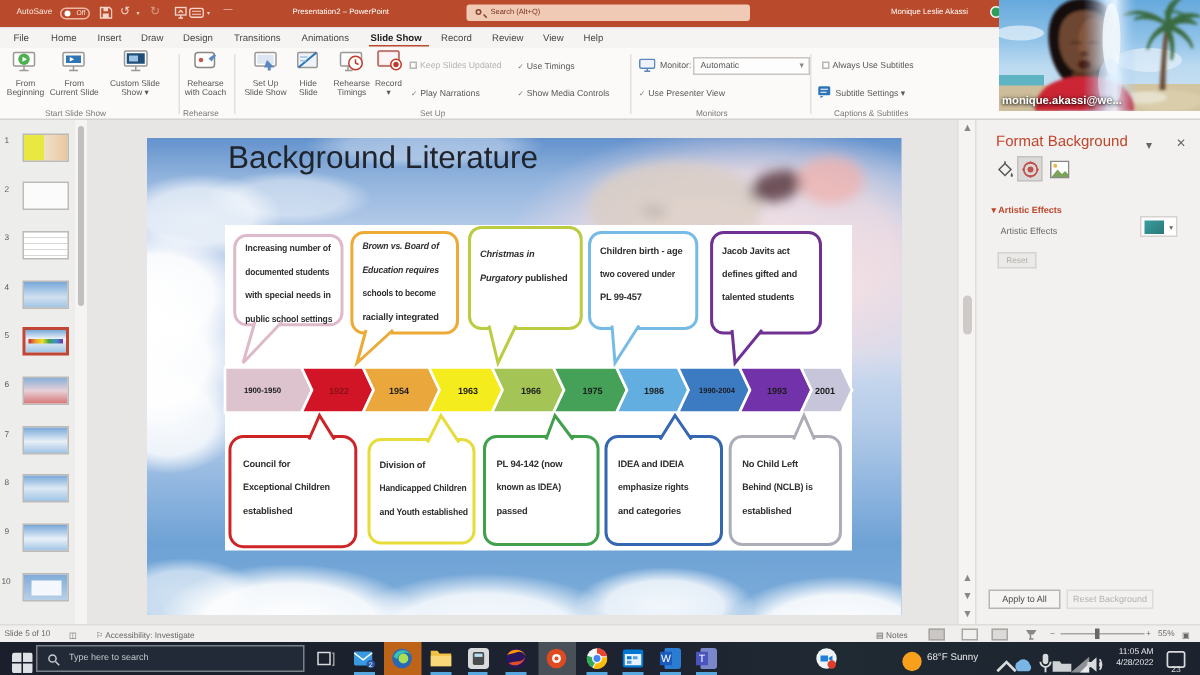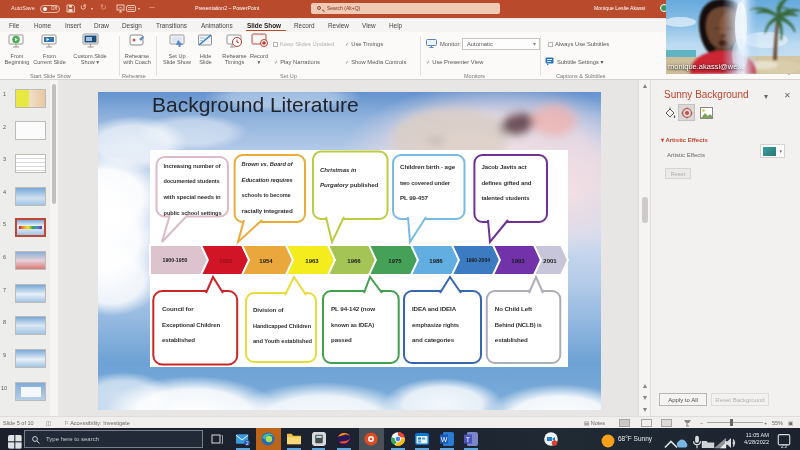--- a/index.html
+++ b/index.html
@@ -63,21 +63,21 @@
   #statusbar .sbico { display:block; }
 
   
   #taskbar { left:0; top:428px; width:800px; height:22px; background:linear-gradient(90deg,#1b1f2c 0%, #1d2330 55%, #202a33 70%, #1c222e 100%); }
   #tsearch { position:absolute; left:24px; top:2px; width:179px; height:18px; background:#222a38; border:1px solid #7a8088; font-size:6px; color:#c4c7cc; line-height:17px; padding-left:21px; }
   .tico { position:absolute; top:4px; width:14px; height:14px; border-radius:2px; }
   .tray { position:absolute; font-size:6.5px; color:#e8eaec; }
 
   
   #webcam { left:666px; top:0; width:134px; height:74px; overflow:hidden; background:linear-gradient(180deg,#8fc3e8 0%, #a9d3ec 40%, #7ec8d8 55%, #d8c9a8 72%, #cbb896 100%); }
-  #wc-caption { position:absolute; left:2px; bottom:3px; font-size:7.5px; font-weight:normal; color:#fff; text-shadow:0 1px 2px rgba(0,0,0,0.8), 0 0 3px rgba(0,0,0,0.55); }
+  #wc-caption { position:absolute; left:2px; bottom:3px; font-size:7.5px; font-weight:bold; color:#fff; text-shadow:0 1px 2px rgba(0,0,0,0.8), 0 0 3px rgba(0,0,0,0.55); }
 </style>
 </head>
 <body>
 
 <div id="titlebar" class="abs">
   <span class="tb" style="left:11px;top:5px;font-size:5.5px;color:#fbe9e2;">AutoSave</span>
   <div class="abs" style="left:40px;top:4.5px;width:20px;height:8px;border:1px solid #eeb7a4;border-radius:4px;"></div>
   <span class="abs" style="left:43px;top:6.5px;width:4px;height:4px;background:#fff;border-radius:50%;"></span>
   <span class="tb" style="left:51px;top:6px;font-size:4.5px;color:#fbe9e2;">Off</span>
   <svg class="abs" style="left:66px;top:4px;" width="9" height="9" viewBox="0 0 9 9">
@@ -395,21 +395,21 @@
 </div>
 <div id="vscroll" class="abs">
   <div class="arr" style="top:0;">▲</div>
   <div class="bar"></div>
   <div class="arr" style="top:300px;">▲</div>
   <div class="arr" style="top:312px;">▼</div>
   <div class="arr" style="top:324px;">▼</div>
 </div>
 
 <div id="panel" class="abs">
-  <div id="panel-title">Sunny Background</div>
+  <div id="panel-title">Format Background</div>
   <span class="winctl" style="left:113px;top:12px;">▾</span>
   <span class="winctl" style="left:133px;top:11px;">✕</span>
   <svg class="abs" style="left:12px;top:27px;" width="13" height="13" viewBox="0 0 13 13">
       <path d="M3 6 L7 2 L11 6 L7 10 Z" fill="none" stroke="#5a5755" stroke-width="1"></path>
       <path d="M7 2 L7 0.5" stroke="#5a5755"></path>
       <path d="M11.5 8 C 12.5 9.5, 12.5 11, 11.5 11 C 10.5 11, 10.5 9.5, 11.5 8 Z" fill="#5a5755"></path>
     </svg>
   <div class="abs" style="left:27px;top:24px;width:17px;height:17px;background:#dbd9d7;border:1px solid #c4c1be;"></div>
   <svg class="abs" style="left:30px;top:27px;" width="12" height="12" viewBox="0 0 12 12">
       <circle cx="6" cy="6" r="4.5" fill="none" stroke="#c0504d" stroke-width="1.2"></circle>

